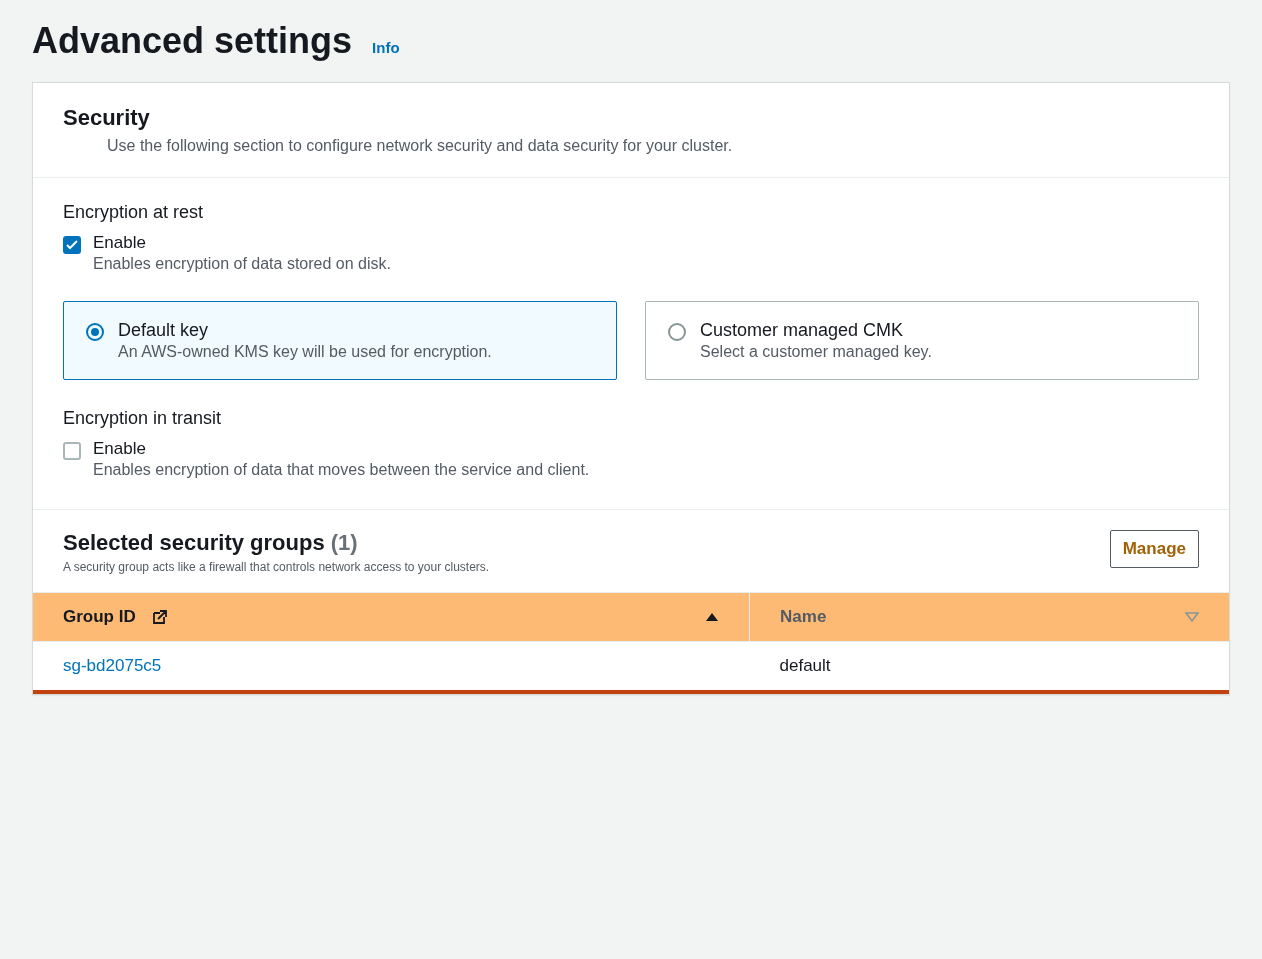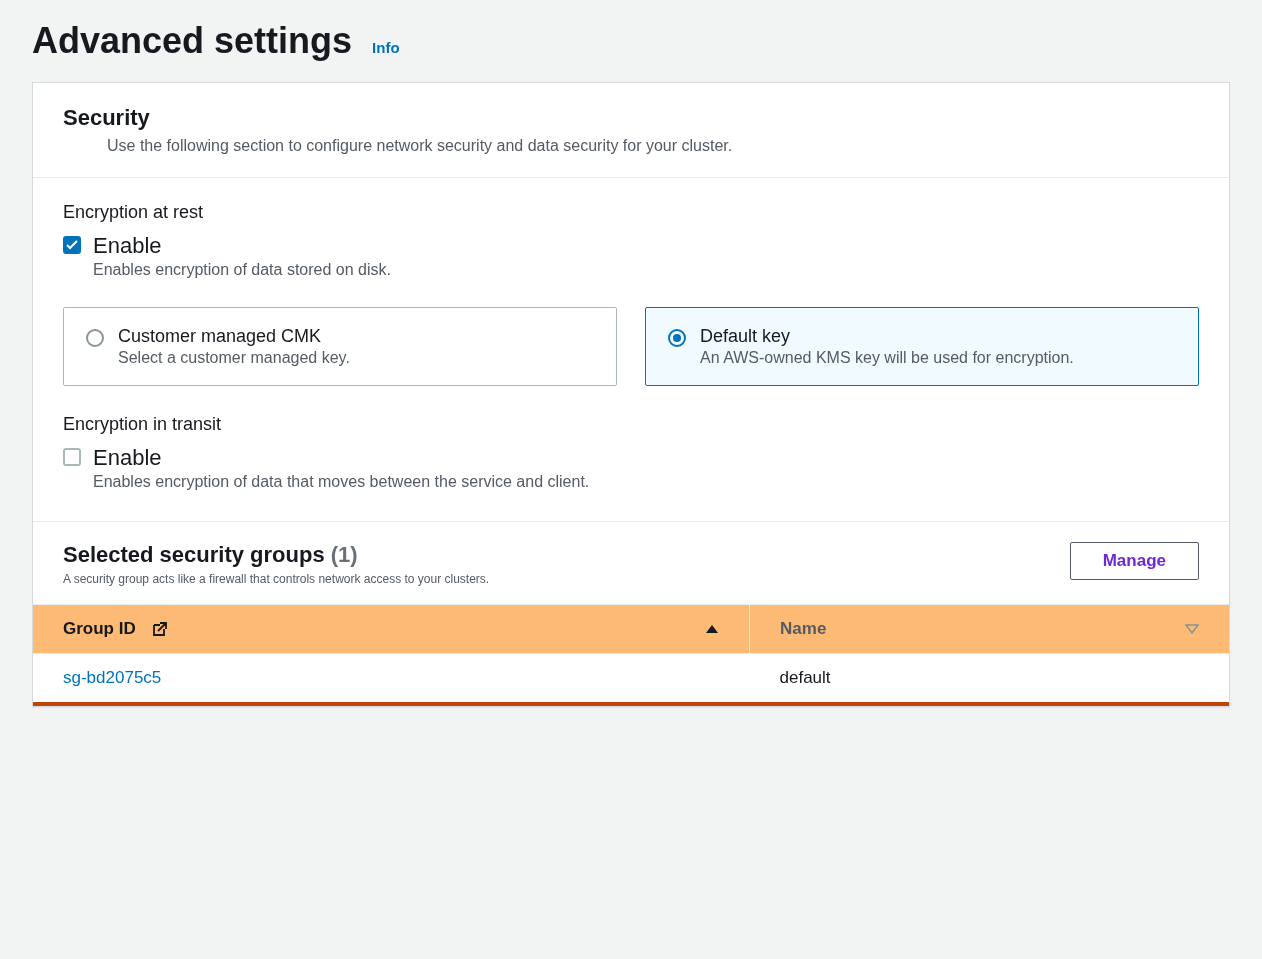--- a/index.html
+++ b/index.html
@@ -79,21 +79,21 @@
     justify-content: center;
     cursor: pointer;
     background: #fff;
   }
   .checkbox.checked {
     background: #0073bb;
     border-color: #0073bb;
   }
   .checkbox svg { display: block; }
   .checkbox-text .opt-label {
-    font-size: 22px;
+    font-size: 17px;
     color: #16191f;
   }
   .checkbox-text .opt-desc {
     font-size: 16px;
     color: #545b64;
     margin-top: 2px;
   }
   .tiles {
     display: flex;
     gap: 28px;
@@ -158,24 +158,24 @@
   }
   .sg-title .count { color: #687078; font-weight: 600; }
   .sg-desc {
     font-size: 12px;
     color: #545b64;
     margin-top: 4px;
   }
   .manage-btn {
     border: 1px solid #545b64;
     background: #fff;
-    color: #6d28d9;
+    color: #a16207;
     font-size: 17px;
     font-weight: 700;
-    padding: 8px 32px;
+    padding: 8px 12px;
     border-radius: 2px;
     cursor: pointer;
   }
   table {
     width: 100%;
     border-collapse: collapse;
     border-top: 1px solid #eaeded;
   }
   th {
     text-align: left;
@@ -225,32 +225,32 @@
         </div>
         <div class="checkbox-text">
           <div class="opt-label">Enable</div>
           <div class="opt-desc">Enables encryption of data stored on disk.</div>
         </div>
       </div>
     </div>
 
     <div class="field-group">
       <div class="tiles">
+        <div class="tile selected">
+          <div class="radio selected"></div>
+          <div class="tile-text">
+            <div class="tile-title">Default key</div>
+            <div class="tile-desc">An AWS-owned KMS key will be used for encryption.</div>
+          </div>
+        </div>
         <div class="tile">
           <div class="radio"></div>
           <div class="tile-text">
             <div class="tile-title">Customer managed CMK</div>
             <div class="tile-desc">Select a customer managed key.</div>
-          </div>
-        </div>
-        <div class="tile selected">
-          <div class="radio selected"></div>
-          <div class="tile-text">
-            <div class="tile-title">Default key</div>
-            <div class="tile-desc">An AWS-owned KMS key will be used for encryption.</div>
           </div>
         </div>
       </div>
     </div>
 
     <div class="field-group">
       <div class="field-label">Encryption in transit</div>
       <div class="checkbox-row">
         <div class="checkbox"></div>
         <div class="checkbox-text">

